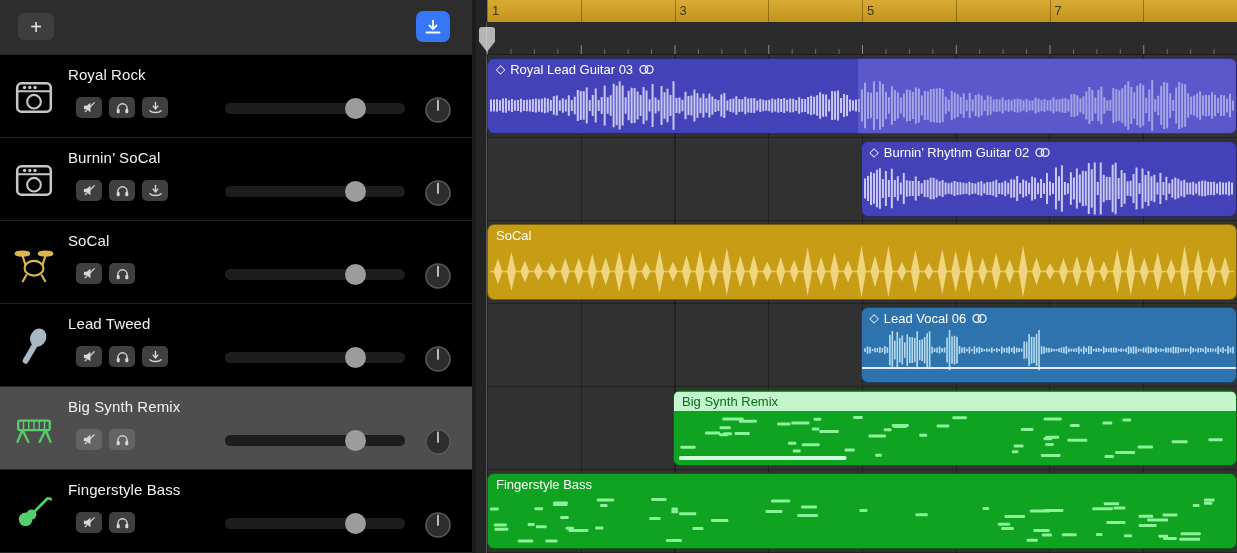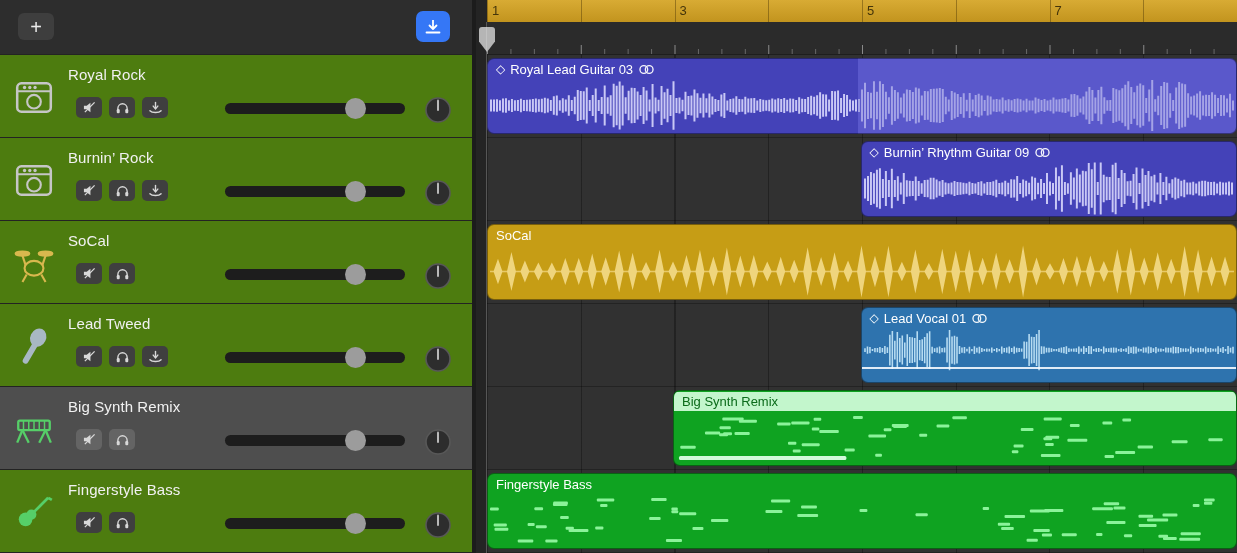--- a/index.html
+++ b/index.html
@@ -11,21 +11,21 @@
   .sidebar{position:absolute;left:0;top:0;bottom:0;width:476px;background:#2d2d2d;
            border-right:4px solid #1c1c1c;}
   .sb-head{position:relative;height:55px;border-bottom:1px solid #232323;}
   .add-btn{position:absolute;left:18px;top:13px;width:36px;height:27px;background:#3e3e3e;
            border:none;border-radius:6px;color:#ececec;font-size:20px;line-height:22px;
            font-family:inherit;cursor:pointer;}
   .catch-btn{position:absolute;right:22px;top:11px;width:34px;height:31px;border:none;
            border-radius:7px;background:var(--accent,#3577f6);padding:0;cursor:pointer;
            display:flex;align-items:center;justify-content:center;}
 
-  .trow{position:relative;height:83px;background:#4d7c0f;border-bottom:1px solid #232323;}
+  .trow{position:relative;height:83px;background:#000000;border-bottom:1px solid #232323;}
   .trow.selected{background:#4e4e4e;}
   .ticon{position:absolute;left:8px;top:18px;width:52px;height:48px;
          display:flex;align-items:center;justify-content:center;}
   .tname{position:absolute;left:68px;top:11px;font-size:15px;color:#f1f1f1;letter-spacing:.1px;}
   .tbtns{position:absolute;left:76px;top:42px;display:flex;gap:7px;}
   .tbtn{width:26px;height:21px;background:#3f3f3f;border:none;border-radius:5px;padding:0;
         display:flex;align-items:center;justify-content:center;cursor:pointer;}
   .trow.selected .tbtn{background:#646464;}
   .slider{position:absolute;left:225px;top:48px;width:180px;height:11px;background:#1d1d1d;
           border-radius:6px;cursor:pointer;}
@@ -127,21 +127,21 @@
     <div class="ticon">
             <svg viewBox="0 0 40 40" width="42" height="42">
               <rect x="4" y="7" width="32" height="27" rx="4" fill="none" stroke="#c6c6c6" stroke-width="2.4"></rect>
               <line x1="4" y1="14.5" x2="36" y2="14.5" stroke="#c6c6c6" stroke-width="2"></line>
               <circle cx="11" cy="11" r="1.6" fill="#c6c6c6"></circle>
               <circle cx="16" cy="11" r="1.6" fill="#c6c6c6"></circle>
               <circle cx="21" cy="11" r="1.6" fill="#c6c6c6"></circle>
               <circle cx="20" cy="24.5" r="6.5" fill="none" stroke="#c6c6c6" stroke-width="2"></circle>
             </svg>
           </div>
-    <div class="tname">Burnin’ Rock</div>
+    <div class="tname">Burnin’ SoCal</div>
     <div class="tbtns">
             <button class="tbtn">
               <svg viewBox="0 0 16 14" width="15" height="13">
                 <path d="M2 5h3l4-3v10L5 9H2z" fill="#d8d8d8"></path>
                 <line x1="3" y1="12" x2="13.5" y2="1.5" stroke="#d8d8d8" stroke-width="1.4"></line>
               </svg>
             </button>
             <button class="tbtn">
               <svg viewBox="0 0 16 14" width="15" height="13">
                 <path d="M3 10.5V8a5 5 0 0 1 10 0v2.5" fill="none" stroke="#d8d8d8" stroke-width="1.5"></path>
@@ -394,21 +394,21 @@
       </svg>
     </div>
     <svg class="rwave" preserveAspectRatio="none" viewBox="0 0 746 55">
               <path d="M1 21.5V33.5M4 21.4V33.6M7 21.3V33.7M10 22.3V32.7M13 20.5V34.5M16 20.3V34.7M19 22.3V32.7M22 20.9V34.1M25 22.3V32.7M28 22.1V32.9M31 20.8V34.2M34 21.9V33.1M37 21.7V33.3M40 21.6V33.4M43 21.1V33.9M46 20.5V34.5M49 21.2V33.8M52 20.7V34.3M55 19.7V35.3M58 20.6V34.4M61 21.9V33.1M64 18.3V36.7M67 17.6V37.4M70 22.3V32.7M73 20.2V34.8M76 21.5V33.5M79 17.3V37.7M82 22.1V32.9M85 18.7V36.3M88 12.1V42.9M91 12.9V42.1M94 13.3V41.7M97 9.5V45.5M100 21.9V33.1M103 17.1V37.9M106 10.4V44.6M109 22.0V33.0M112 18.9V36.1M115 7.4V47.6M118 19.3V35.7M121 17.2V37.8M124 5.7V49.3M127 7.7V47.3M130 3.6V51.4M133 7.6V47.4M136 19.3V35.7M139 12.7V42.3M142 9.8V45.2M145 10.1V44.9M148 13.5V41.5M151 17.0V38.0M154 9.0V46.0M157 12.5V42.5M160 21.5V33.5M163 6.0V49.0M166 19.6V35.4M169 21.8V33.2M172 8.0V47.0M175 14.3V40.7M178 10.7V44.3M181 17.0V38.0M184 3.3V51.7M187 19.9V35.1M190 19.5V35.5M193 21.8V33.2M196 13.8V41.2M199 18.0V37.0M202 17.5V37.5M205 11.5V43.5M208 15.2V39.8M211 19.8V35.2M214 15.6V39.4M217 20.2V34.8M220 15.5V39.5M223 18.5V36.5M226 21.1V33.9M229 21.9V33.1M232 16.6V38.4M235 14.9V40.1M238 22.4V32.6M241 20.9V34.1M244 20.4V34.6M247 18.3V36.7M250 20.9V34.1M253 21.2V33.8M256 18.7V36.3M259 20.6V34.4M262 20.3V34.7M265 20.1V34.9M268 22.5V32.5M271 21.0V34.0M274 21.7V33.3M277 22.2V32.8M280 21.7V33.3M283 20.6V34.4M286 21.4V33.6M289 20.2V34.8M292 20.9V34.1M295 19.9V35.1M298 21.8V33.2M301 20.4V34.6M304 20.8V34.2M307 22.1V32.9M310 19.2V35.8M313 20.8V34.2M316 21.1V33.9M319 19.1V35.9M322 17.7V37.3M325 18.8V36.2M328 17.3V37.7M331 14.2V40.8M334 16.3V38.7M337 16.6V38.4M340 21.4V33.6M343 13.1V41.9M346 13.3V41.7M349 12.5V42.5M352 20.0V35.0M355 16.0V39.0M358 16.9V38.1M361 21.4V33.6M364 22.5V32.5M367 21.5V33.5" stroke="#c9c8f5" stroke-width="2" fill="none"></path>
               <path d="M370 20.9V34.1M373 11.6V43.4M376 4.7V50.3M379 14.0V41.0M382 14.7V40.3M385 3.3V51.7M388 13.7V41.3M391 3.2V51.8M394 6.1V48.9M397 13.8V41.2M400 19.3V35.7M403 8.2V46.8M406 11.9V43.1M409 14.3V40.7M412 19.4V35.6M415 15.5V39.5M418 11.4V43.6M421 11.9V43.1M424 13.9V41.1M427 9.5V45.5M430 10.5V44.5M433 17.4V37.6M436 13.0V42.0M439 13.3V41.7M442 11.0V44.0M445 10.7V44.3M448 10.6V44.4M451 10.1V44.9M454 10.9V44.1M457 18.8V36.2M460 21.4V33.6M463 12.9V42.1M466 14.6V40.4M469 16.0V39.0M472 19.1V35.9M475 15.3V39.7M478 21.8V33.2M481 14.9V40.1M484 21.4V33.6M487 17.0V38.0M490 15.8V39.2M493 17.4V37.6M496 22.0V33.0M499 17.4V37.6M502 18.5V36.5M505 21.6V33.4M508 21.0V34.0M511 21.6V33.4M514 19.5V35.5M517 22.2V32.8M520 21.2V33.8M523 22.2V32.8M526 21.1V33.9M529 20.6V34.4M532 21.2V33.8M535 22.4V32.6M538 20.7V34.3M541 22.4V32.6M544 22.5V32.5M547 19.6V35.4M550 20.8V34.2M553 22.0V33.0M556 20.9V34.1M559 22.5V32.5M562 21.8V33.2M565 19.5V35.5M568 21.6V33.4M571 21.2V33.8M574 20.5V34.5M577 19.9V35.1M580 21.4V33.6M583 16.2V38.8M586 16.1V38.9M589 17.3V37.7M592 20.5V34.5M595 18.5V36.5M598 13.5V41.5M601 9.0V46.0M604 12.1V42.9M607 19.4V35.6M610 12.1V42.9M613 8.8V46.2M616 19.2V35.8M619 22.2V32.8M622 22.1V32.9M625 10.1V44.9M628 11.3V43.7M631 12.3V42.7M634 10.3V44.7M637 6.7V48.3M640 3.3V51.7M643 9.1V45.9M646 14.2V40.8M649 7.7V47.3M652 5.6V49.4M655 7.2V47.8M658 19.9V35.1M661 11.4V43.6M664 1.9V53.1M667 21.2V33.8M670 17.7V37.3M673 7.9V47.1M676 3.9V51.1M679 4.7V50.3M682 15.3V39.7M685 22.1V32.9M688 9.6V45.4M691 4.0V51.0M694 5.6V49.4M697 6.2V48.8M700 15.3V39.7M703 18.5V36.5M706 17.6V37.4M709 15.4V39.6M712 13.3V41.7M715 17.5V37.5M718 16.7V38.3M721 17.1V37.9M724 14.3V40.7M727 16.7V38.3M730 19.9V35.1M733 17.0V38.0M736 17.3V37.7M739 20.5V34.5M742 15.8V39.2M745 22.4V32.6" stroke="#a4a3e6" stroke-width="2" fill="none"></path>
             </svg>
   </div>
           <div class="region" style="left: 49.8%; width: 50.2%; top: 86px; background: rgb(68, 66, 184);">
     <div class="rhead">
       <span class="rflex">◇</span>
-      <span class="rlabel">Burnin’ Rhythm Guitar 09</span>
+      <span class="rlabel">Burnin’ Rhythm Guitar 02</span>
       <svg class="rstereo" viewBox="0 0 19 12">
         <circle cx="6.5" cy="6" r="4.3"></circle>
                 <circle cx="12.5" cy="6" r="4.3"></circle>
       </svg>
     </div>
     <svg class="rwave" preserveAspectRatio="none" viewBox="0 0 372.5 55">
               <path d="M1 17.4V37.6M4 15.0V40.0M7 11.1V43.9M10 12.3V42.7M13 8.8V46.2M16 7.2V47.8M19 17.9V37.1M22 10.0V45.0M25 19.0V36.0M28 7.8V47.2M31 18.9V36.1M34 15.3V39.7M37 21.4V33.6M40 12.1V42.9M43 19.3V35.7M46 19.7V35.3M49 20.0V35.0M52 15.6V39.4M55 20.1V34.9M58 22.2V32.8M61 19.0V36.0M64 18.8V36.2M67 16.8V38.2M70 16.8V38.2M73 18.4V36.6M76 20.3V34.7M79 18.9V36.1M82 21.5V33.5M85 22.2V32.8M88 21.4V33.6M91 19.9V35.1M94 20.9V34.1M97 21.2V33.8M100 21.8V33.2M103 22.3V32.7M106 20.7V34.3M109 21.9V33.1M112 22.4V32.6M115 21.1V33.9M118 20.2V34.8M121 22.4V32.6M124 20.9V34.1M127 21.0V34.0M130 20.3V34.7M133 18.7V36.3M136 21.9V33.1M139 21.4V33.6M142 19.8V35.2M145 21.7V33.3M148 18.2V36.8M151 18.5V36.5M154 15.1V39.9M157 22.0V33.0M160 18.6V36.4M163 19.8V35.2M166 21.8V33.2M169 15.4V39.6M172 16.8V38.2M175 21.7V33.3M178 18.1V36.9M181 21.9V33.1M184 11.9V43.1M187 20.4V34.6M190 22.1V32.9M193 6.5V48.5M196 15.2V39.8M199 4.2V50.8M202 21.1V33.9M205 22.3V32.7M208 11.3V43.7M211 16.5V38.5M214 7.5V47.5M217 13.6V41.4M220 9.7V45.3M223 10.3V44.7M226 2.0V53.0M229 8.3V46.7M232 1.4V53.6M235 20.9V34.1M238 1.4V53.6M241 13.8V41.2M244 15.7V39.3M247 16.0V39.0M250 3.7V51.3M253 1.7V53.3M256 17.0V38.0M259 8.9V46.1M262 11.9V43.1M265 20.2V34.8M268 19.8V35.2M271 13.0V42.0M274 6.6V48.4M277 21.9V33.1M280 7.5V47.5M283 14.1V40.9M286 10.1V44.9M289 15.3V39.7M292 13.8V41.2M295 21.6V33.4M298 11.9V43.1M301 21.1V33.9M304 15.7V39.3M307 22.2V32.8M310 18.2V36.8M313 16.5V38.5M316 17.8V37.2M319 19.8V35.2M322 18.7V36.3M325 21.6V33.4M328 21.4V33.6M331 20.8V34.2M334 22.4V32.6M337 20.6V34.4M340 19.7V35.3M343 19.7V35.3M346 20.8V34.2M349 20.9V34.1M352 20.8V34.2M355 22.5V32.5M358 20.7V34.3M361 21.6V33.4M364 21.5V33.5M367 20.6V34.4M370 21.5V33.5" stroke="#c9c8f5" stroke-width="2" fill="none"></path>
             </svg>
   </div>
           <div class="region" style="left: 0%; width: 100%; top: 169px; background: rgb(198, 157, 21);">
@@ -418,21 +418,21 @@
 
     </div>
     <svg class="rwave" preserveAspectRatio="none" viewBox="0 0 746 55">
               <rect x="0" y="26.7" width="746" height="1.6" fill="#efd57d" opacity=".8"></rect>
               <path d="M3.5 27.5L8.0 14.8L12.5 27.5L8.0 40.2ZM17.0 27.5L21.5 7.9L26.0 27.5L21.5 47.1ZM30.5 27.5L35.0 16.5L39.5 27.5L35.0 38.5ZM44.0 27.5L48.5 18.6L53.0 27.5L48.5 36.4ZM57.5 27.5L62.0 18.5L66.5 27.5L62.0 36.5ZM71.0 27.5L75.5 14.1L80.0 27.5L75.5 40.9ZM84.5 27.5L89.0 14.0L93.5 27.5L89.0 41.0ZM98.0 27.5L102.5 9.6L107.0 27.5L102.5 45.4ZM111.5 27.5L116.0 13.3L120.5 27.5L116.0 41.7ZM125.0 27.5L129.5 6.6L134.0 27.5L129.5 48.4ZM138.5 27.5L143.0 8.8L147.5 27.5L143.0 46.2ZM152.0 27.5L156.5 17.9L161.0 27.5L156.5 37.1ZM165.5 27.5L170.0 5.7L174.5 27.5L170.0 49.3ZM179.0 27.5L183.5 17.4L188.0 27.5L183.5 37.6ZM192.5 27.5L197.0 11.1L201.5 27.5L197.0 43.9ZM206.0 27.5L210.5 5.7L215.0 27.5L210.5 49.3ZM219.5 27.5L224.0 12.6L228.5 27.5L224.0 42.4ZM233.0 27.5L237.5 3.6L242.0 27.5L237.5 51.4ZM246.5 27.5L251.0 11.5L255.5 27.5L251.0 43.5ZM260.0 27.5L264.5 11.1L269.0 27.5L264.5 43.9ZM273.5 27.5L278.0 17.6L282.5 27.5L278.0 37.4ZM287.0 27.5L291.5 12.7L296.0 27.5L291.5 42.3ZM300.5 27.5L305.0 15.7L309.5 27.5L305.0 39.3ZM314.0 27.5L318.5 3.2L323.0 27.5L318.5 51.8ZM327.5 27.5L332.0 12.9L336.5 27.5L332.0 42.1ZM341.0 27.5L345.5 8.3L350.0 27.5L345.5 46.7ZM354.5 27.5L359.0 16.4L363.5 27.5L359.0 38.6ZM368.0 27.5L372.5 1.5L377.0 27.5L372.5 53.5ZM381.5 27.5L386.0 11.8L390.5 27.5L386.0 43.2ZM395.0 27.5L399.5 1.8L404.0 27.5L399.5 53.2ZM408.5 27.5L413.0 17.7L417.5 27.5L413.0 37.3ZM422.0 27.5L426.5 5.6L431.0 27.5L426.5 49.4ZM435.5 27.5L440.0 19.0L444.5 27.5L440.0 36.0ZM449.0 27.5L453.5 4.7L458.0 27.5L453.5 50.3ZM462.5 27.5L467.0 6.8L471.5 27.5L467.0 48.2ZM476.0 27.5L480.5 5.5L485.0 27.5L480.5 49.5ZM489.5 27.5L494.0 13.8L498.5 27.5L494.0 41.2ZM503.0 27.5L507.5 8.8L512.0 27.5L507.5 46.2ZM516.5 27.5L521.0 15.3L525.5 27.5L521.0 39.7ZM530.0 27.5L534.5 1.6L539.0 27.5L534.5 53.4ZM543.5 27.5L548.0 13.4L552.5 27.5L548.0 41.6ZM557.0 27.5L561.5 19.2L566.0 27.5L561.5 35.8ZM570.5 27.5L575.0 13.9L579.5 27.5L575.0 41.1ZM584.0 27.5L588.5 11.9L593.0 27.5L588.5 43.1ZM597.5 27.5L602.0 11.6L606.5 27.5L602.0 43.4ZM611.0 27.5L615.5 16.9L620.0 27.5L615.5 38.1ZM624.5 27.5L629.0 5.2L633.5 27.5L629.0 49.8ZM638.0 27.5L642.5 3.4L647.0 27.5L642.5 51.6ZM651.5 27.5L656.0 13.6L660.5 27.5L656.0 41.4ZM665.0 27.5L669.5 8.2L674.0 27.5L669.5 46.8ZM678.5 27.5L683.0 14.7L687.5 27.5L683.0 40.3ZM692.0 27.5L696.5 1.9L701.0 27.5L696.5 53.1ZM705.5 27.5L710.0 5.5L714.5 27.5L710.0 49.5ZM719.0 27.5L723.5 12.6L728.0 27.5L723.5 42.4ZM732.5 27.5L737.0 12.6L741.5 27.5L737.0 42.4Z" fill="#efd57d"></path>
             </svg>
   </div>
           <div class="region" style="left: 49.8%; width: 50.2%; top: 252px; background: rgb(46, 115, 174);">
     <div class="rhead">
       <span class="rflex">◇</span>
-      <span class="rlabel">Lead Vocal 01</span>
+      <span class="rlabel">Lead Vocal 06</span>
       <svg class="rstereo" viewBox="0 0 19 12">
         <circle cx="6.5" cy="6" r="4.3"></circle>
                 <circle cx="12.5" cy="6" r="4.3"></circle>
       </svg>
     </div>
     <svg class="rwave" preserveAspectRatio="none" viewBox="0 0 372.5 55">
               <path d="M1.0 21.3V24.9M3.5 19.4V26.8M6.0 20.0V26.2M8.5 22.1V24.1M11.0 21.0V25.2M13.5 20.9V25.3M16.0 20.1V26.1M18.5 21.0V25.2M21.0 19.1V27.1M23.5 20.2V26.0M26.0 7.7V38.5M28.5 4.1V42.1M31.0 13.7V32.5M33.5 4.9V41.3M36.0 11.0V35.2M38.5 8.6V37.6M41.0 15.4V30.8M43.5 7.2V39.0M46.0 10.1V36.1M48.5 10.2V36.0M51.0 11.0V35.2M53.5 4.3V41.9M56.0 12.9V33.3M58.5 12.3V33.9M61.0 9.9V36.3M63.5 6.2V40.0M66.0 4.2V42.0M68.5 19.7V26.5M71.0 21.3V24.9M73.5 20.5V25.7M76.0 19.6V26.6M78.5 21.0V25.2M81.0 20.6V25.6M83.5 10.6V35.6M86.0 2.9V43.3M88.5 9.4V36.8M91.0 8.8V37.4M93.5 9.7V36.5M96.0 19.1V27.1M98.5 20.4V25.8M101.0 20.0V26.2M103.5 21.7V24.5M106.0 19.8V26.4M108.5 21.9V24.3M111.0 19.3V26.9M113.5 20.8V25.4M116.0 19.8V26.4M118.5 21.1V25.1M121.0 22.0V24.2M123.5 21.4V24.8M126.0 21.7V24.5M128.5 20.4V25.8M131.0 22.1V24.1M133.5 21.0V25.2M136.0 22.0V24.2M138.5 19.5V26.7M141.0 21.0V25.2M143.5 20.5V25.7M146.0 19.6V26.6M148.5 21.1V25.1M151.0 19.4V26.8M153.5 20.8V25.4M156.0 21.1V25.1M158.5 21.5V24.7M161.0 14.5V31.7M163.5 14.7V31.5M166.0 7.1V39.1M168.5 9.7V36.5M171.0 10.1V36.1M173.5 7.1V39.1M176.0 3.0V43.2M178.5 19.2V27.0M181.0 19.5V26.7M183.5 20.7V25.5M186.0 20.8V25.4M188.5 21.2V25.0M191.0 22.0V24.2M193.5 22.0V24.2M196.0 21.3V24.9M198.5 20.5V25.7M201.0 19.9V26.3M203.5 19.2V27.0M206.0 21.3V24.9M208.5 21.8V24.4M211.0 21.5V24.7M213.5 21.2V25.0M216.0 19.4V26.8M218.5 21.5V24.7M221.0 19.3V26.9M223.5 21.1V25.1M226.0 19.1V27.1M228.5 19.2V27.0M231.0 21.9V24.3M233.5 21.2V25.0M236.0 21.1V25.1M238.5 21.9V24.3M241.0 19.6V26.6M243.5 21.2V25.0M246.0 21.2V25.0M248.5 20.8V25.4M251.0 20.4V25.8M253.5 20.8V25.4M256.0 21.9V24.3M258.5 21.3V24.9M261.0 21.9V24.3M263.5 21.3V24.9M266.0 19.2V27.0M268.5 20.2V26.0M271.0 19.4V26.8M273.5 19.7V26.5M276.0 21.5V24.7M278.5 21.9V24.3M281.0 20.5V25.7M283.5 20.6V25.6M286.0 19.6V26.6M288.5 20.3V25.9M291.0 21.2V25.0M293.5 20.0V26.2M296.0 21.5V24.7M298.5 21.4V24.8M301.0 22.0V24.2M303.5 20.6V25.6M306.0 20.7V25.5M308.5 20.7V25.5M311.0 19.6V26.6M313.5 20.0V26.2M316.0 19.9V26.3M318.5 20.9V25.3M321.0 21.5V24.7M323.5 21.2V25.0M326.0 21.8V24.4M328.5 19.4V26.8M331.0 21.0V25.2M333.5 21.8V24.4M336.0 20.7V25.5M338.5 21.1V25.1M341.0 21.5V24.7M343.5 19.7V26.5M346.0 21.2V25.0M348.5 21.0V25.2M351.0 21.7V24.5M353.5 21.4V24.8M356.0 19.2V27.0M358.5 21.3V24.9M361.0 20.1V26.1M363.5 22.0V24.2M366.0 19.1V27.1M368.5 20.8V25.4M371.0 19.8V26.4" stroke="#b7dcf2" stroke-width="1.6" fill="none"></path>
             </svg>
   <div class="vline"></div>
           </div>

